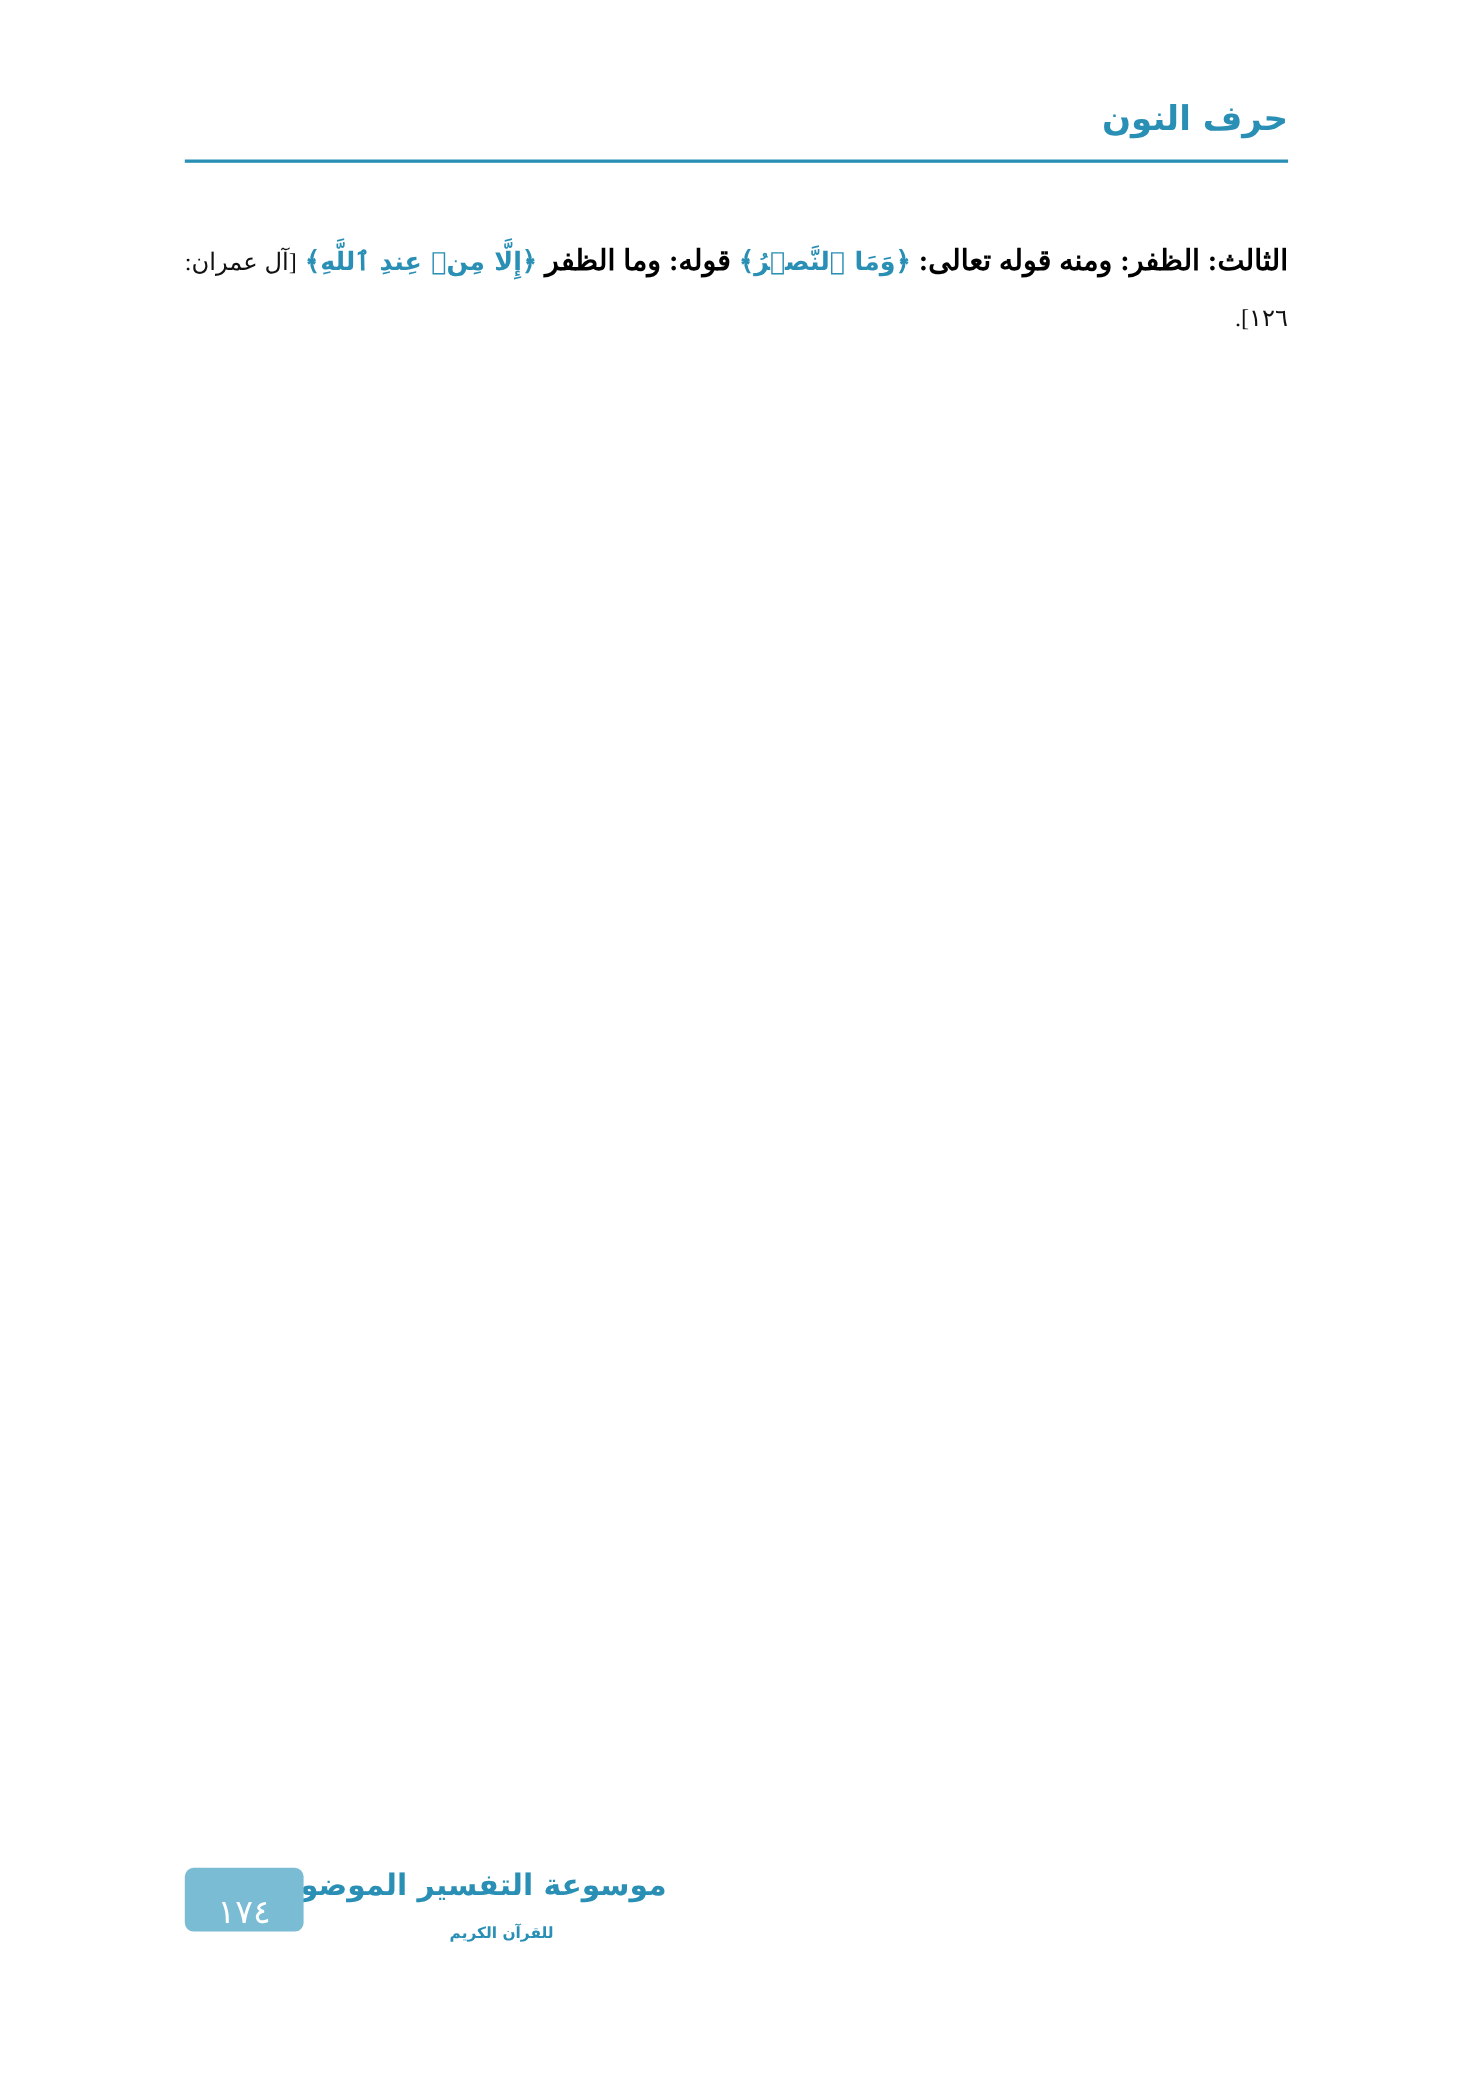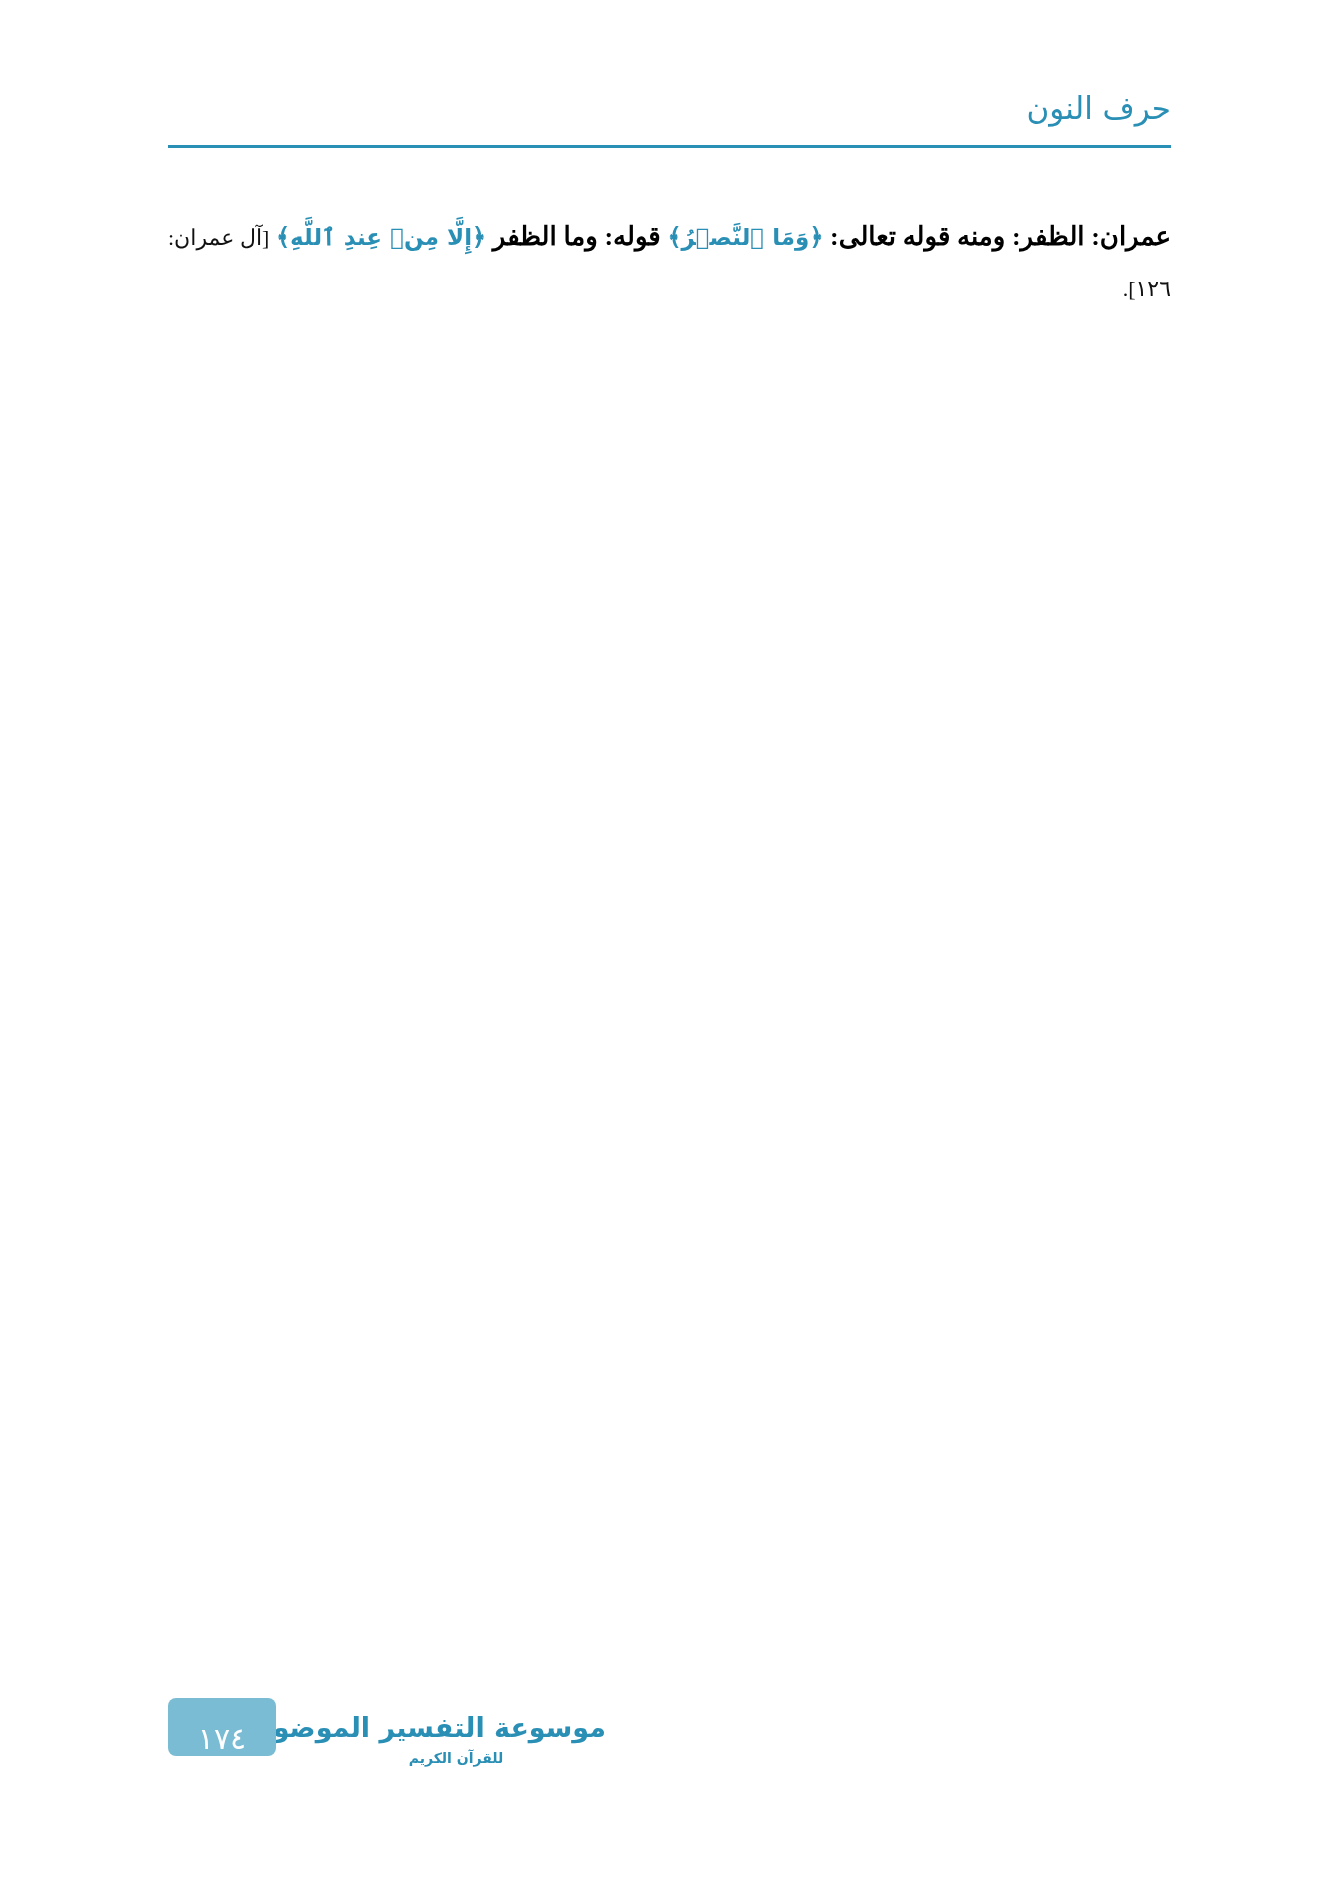--- a/index.html
+++ b/index.html
@@ -31,21 +31,21 @@
     right: 168px;
     left: 168px;
     height: 62px;
   }
   .header-title {
     position: absolute;
     top: -6px;
     right: 0;
     font-family: "DejaVu Sans", "Liberation Sans", sans-serif;
     font-size: 31px;
-    font-weight: 400;
+    font-weight: 700;
     color: #2a8fb5;
     letter-spacing: -1px;
     direction: rtl;
     white-space: nowrap;
   }
   .header-rule {
     position: absolute;
     bottom: 10px;
     right: 0;
     left: 0;
@@ -140,38 +140,38 @@
     letter-spacing: -2px;
     line-height: 1.1;
     white-space: nowrap;
   }
   .footer-logo-sub {
     font-family: "DejaVu Sans", "Liberation Sans", sans-serif;
     font-size: 14px;
     font-weight: 700;
     color: #2a8fb5;
     letter-spacing: -0.5px;
-    margin-top: 7px;
+    margin-top: 20px;
     white-space: nowrap;
   }
 </style>
 </head>
 <body>
 
 <div class="page">
 
   <div class="header">
     <div class="header-title">حرف النون</div>
     <div class="header-rule"></div>
   </div>
 
   <div class="content">
 
     <p class="para">
-      <span class="lead">عمران: الظفر:</span><span> ومنه قوله تعالى:</span>
+      <span class="lead">الثالث: الظفر:</span><span> ومنه قوله تعالى:</span>
       <span class="ornament">﴿</span><span class="ayah">وَمَا ٱلنَّصۡرُ</span><span class="ornament">﴾</span>
       <span>قوله: وما الظفر</span>
       <span class="ornament">﴿</span><span class="ayah">إِلَّا مِنۡ عِندِ ٱللَّهِ</span><span class="ornament">﴾</span>
       <span class="ref">[آل عمران: ١٢٦].</span>
     </p>
 
 
   </div>
 
   <div class="footer">

